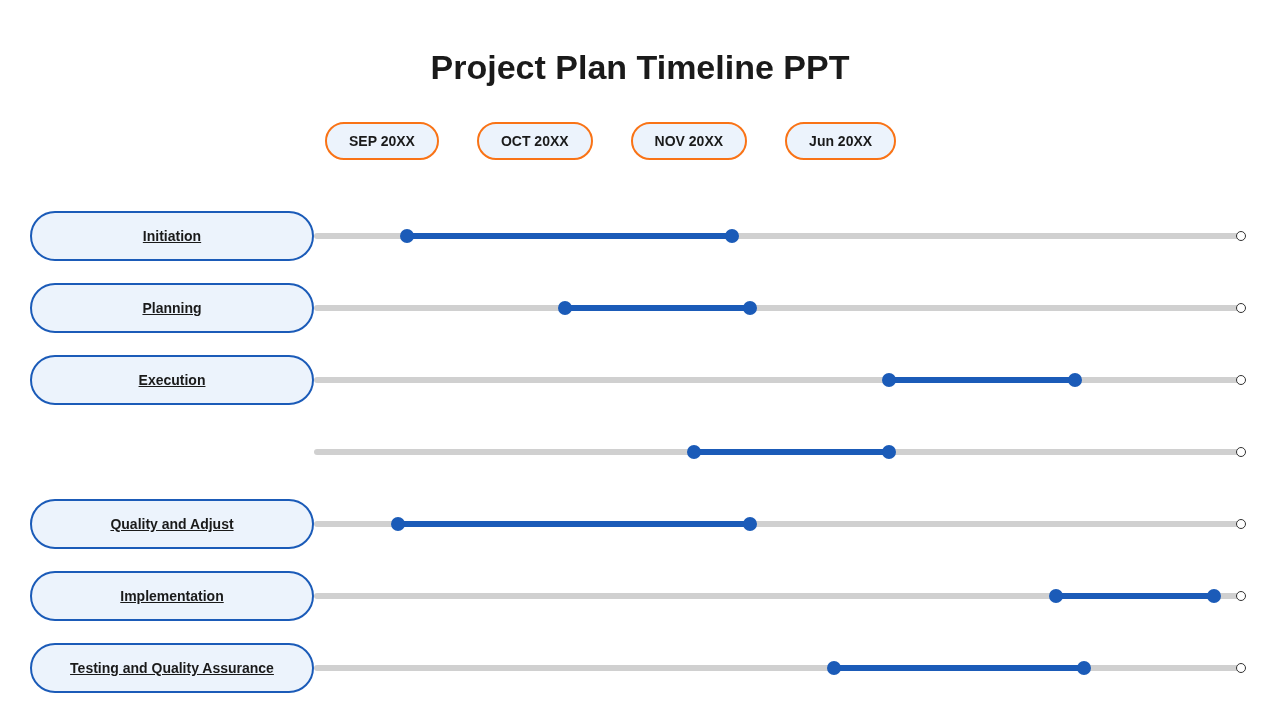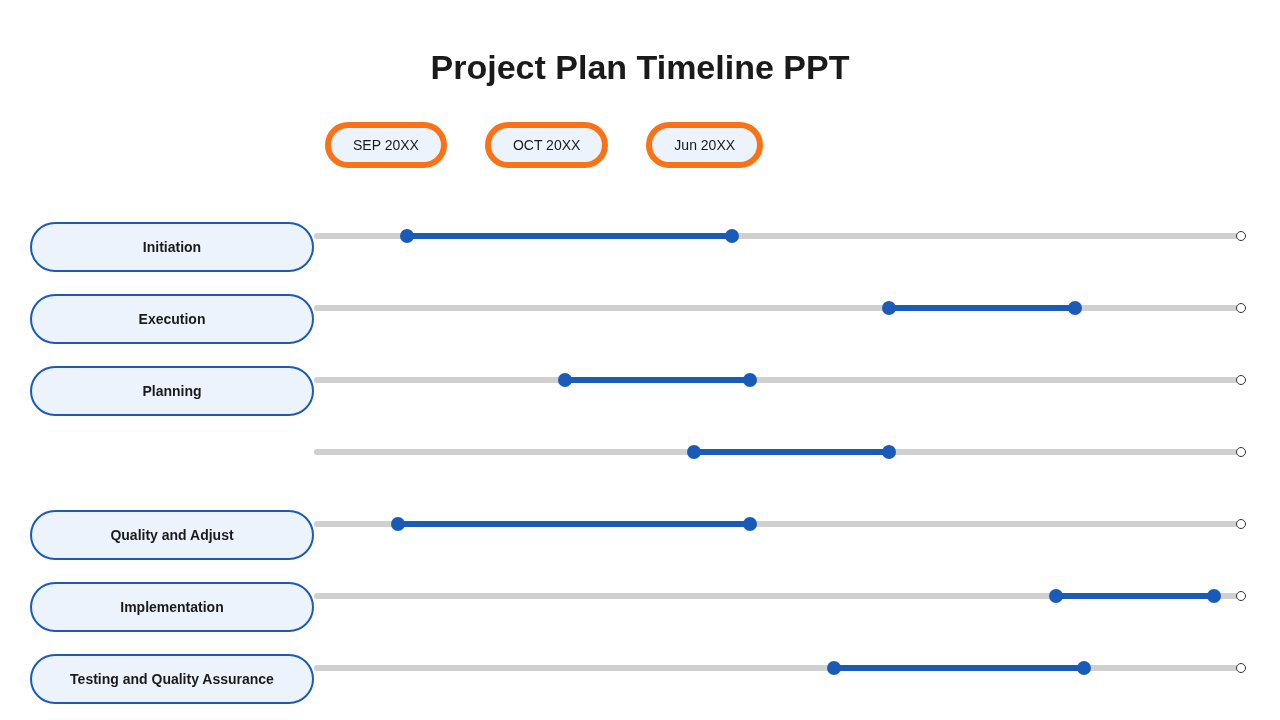--- a/index.html
+++ b/index.html
@@ -25,39 +25,40 @@
     position: absolute;
     top: 122px;
     left: 325px;
     width: 920px;
     display: flex;
     gap: 38px;
   }
   .month-pill {
     flex: 0 0 auto;
     padding: 9px 22px;
-    border: 6px solid #f97316;
+    border: 2px solid #f97316;
     border-radius: 999px;
     background: #ecf3fc;
     font-size: 14px;
-    font-weight: 400;
+    font-weight: 700;
     color: #1a1a1a;
     white-space: nowrap;
   }
   .rows {
     position: absolute;
     top: 200px;
     left: 30px;
     width: 1220px;
   }
   .row {
     position: relative;
     height: 72px;
     display: flex;
-    align-items: flex-end;
+    align-items: center;
+    text-decoration: underline;
   }
   .task-pill {
     width: 284px;
     height: 50px;
     border: 2px solid #1b5bb8;
     border-radius: 999px;
     background: #ecf3fc;
     display: flex;
     align-items: center;
     justify-content: center;
@@ -108,50 +109,51 @@
   }
 </style>
 </head>
 <body>
 
 <h1 class="title">Project Plan Timeline PPT</h1>
 
 <div class="months-row">
   <div class="month-pill">SEP 20XX</div>
   <div class="month-pill">OCT 20XX</div>
+  <div class="month-pill">NOV 20XX</div>
   <div class="month-pill">Jun 20XX</div>
 </div>
 
 <div class="rows">
 
   <div class="row">
     <div class="task-pill">Initiation</div>
     <div class="track"></div>
     <div class="track-end"></div>
     <div class="bar" style="left: 376.8px; width: 324.8px;"></div>
     <div class="dot" style="left: 369.8px;"></div>
     <div class="dot" style="left: 694.6px;"></div>
   </div>
 
   <div class="row">
+    <div class="task-pill">Planning</div>
+    <div class="track"></div>
+    <div class="track-end"></div>
+    <div class="bar" style="left: 534.56px; width: 185.6px;"></div>
+    <div class="dot" style="left: 527.56px;"></div>
+    <div class="dot" style="left: 713.16px;"></div>
+  </div>
+
+  <div class="row">
     <div class="task-pill">Execution</div>
     <div class="track"></div>
     <div class="track-end"></div>
     <div class="bar" style="left: 859.36px; width: 185.6px;"></div>
     <div class="dot" style="left: 852.36px;"></div>
     <div class="dot" style="left: 1037.96px;"></div>
-  </div>
-
-  <div class="row">
-    <div class="task-pill">Planning</div>
-    <div class="track"></div>
-    <div class="track-end"></div>
-    <div class="bar" style="left: 534.56px; width: 185.6px;"></div>
-    <div class="dot" style="left: 527.56px;"></div>
-    <div class="dot" style="left: 713.16px;"></div>
   </div>
 
   <div class="row">
     <div class="track"></div>
     <div class="track-end"></div>
     <div class="bar" style="left: 664.48px; width: 194.88px;"></div>
     <div class="dot" style="left: 657.48px;"></div>
     <div class="dot" style="left: 852.36px;"></div>
   </div>
 

